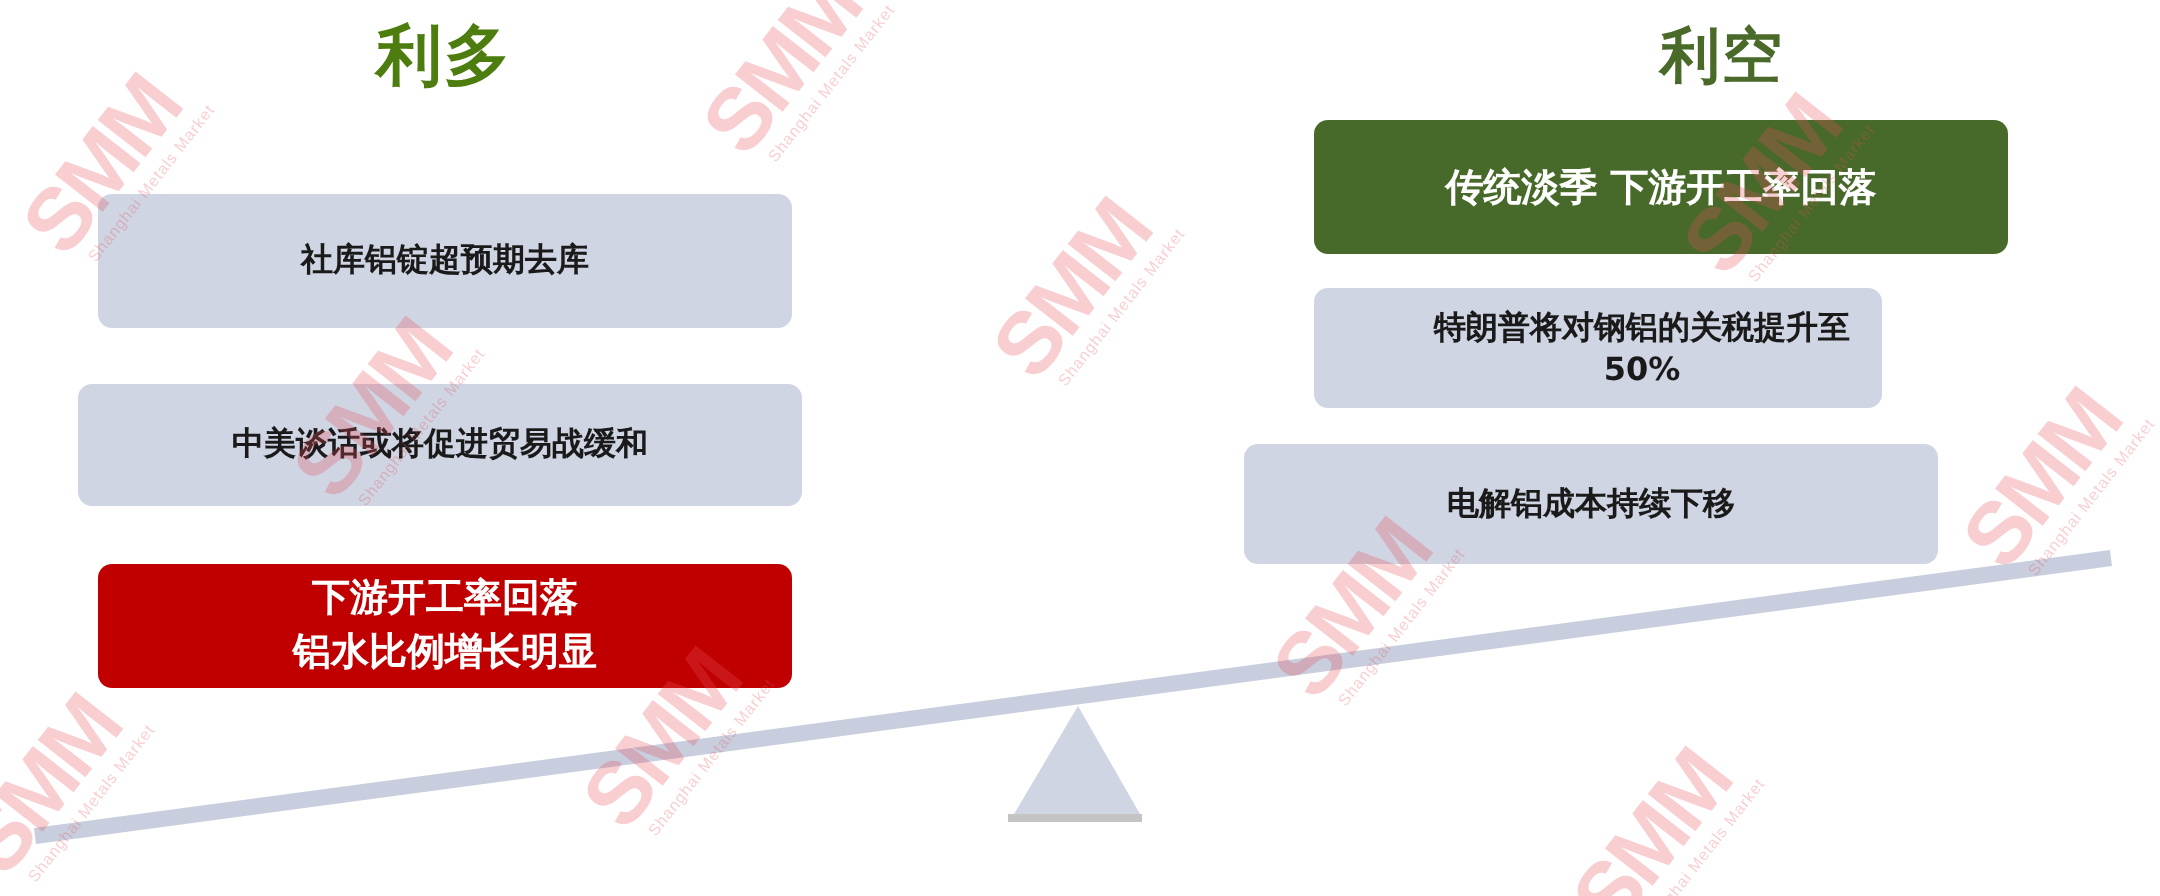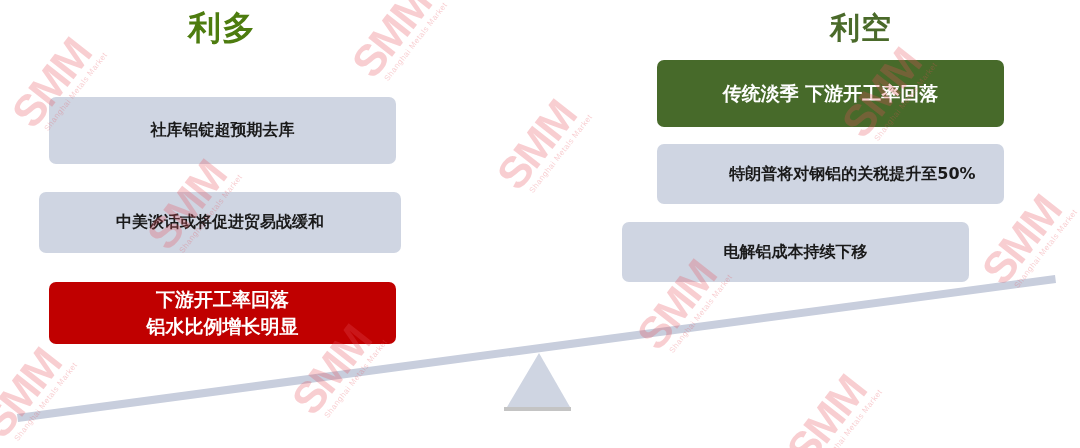--- a/index.html
+++ b/index.html
@@ -44,21 +44,21 @@
   <span class="line">下游开工率回落</span>
   <span class="line">铝水比例增长明显</span>
 </div>
 
 <div class="title title-bear">利空</div>
 
 <div class="box box-green" style="left:657px; top:60px; width:347px; height:67px;">
   <span>传统淡季 下游开工率回落</span>
 </div>
 
-<div class="box box-gray" style="left:657px; top:144px; width:347px; height:60px;padding-left:44px;">
+<div class="box box-gray" style="left:657px; top:144px; width:284px; height:60px;padding-left:44px;">
   <span>特朗普将对钢铝的关税提升至50%</span>
 </div>
 
 <div class="box box-gray" style="left:622px; top:222px; width:347px; height:60px;">
   <span>电解铝成本持续下移</span>
 </div>
 
 <div class="watermark" style="left:5px; top:58px;">
   <span class="wm-big">SMM</span>
   <span class="wm-small">Shanghai Metals Market</span>

